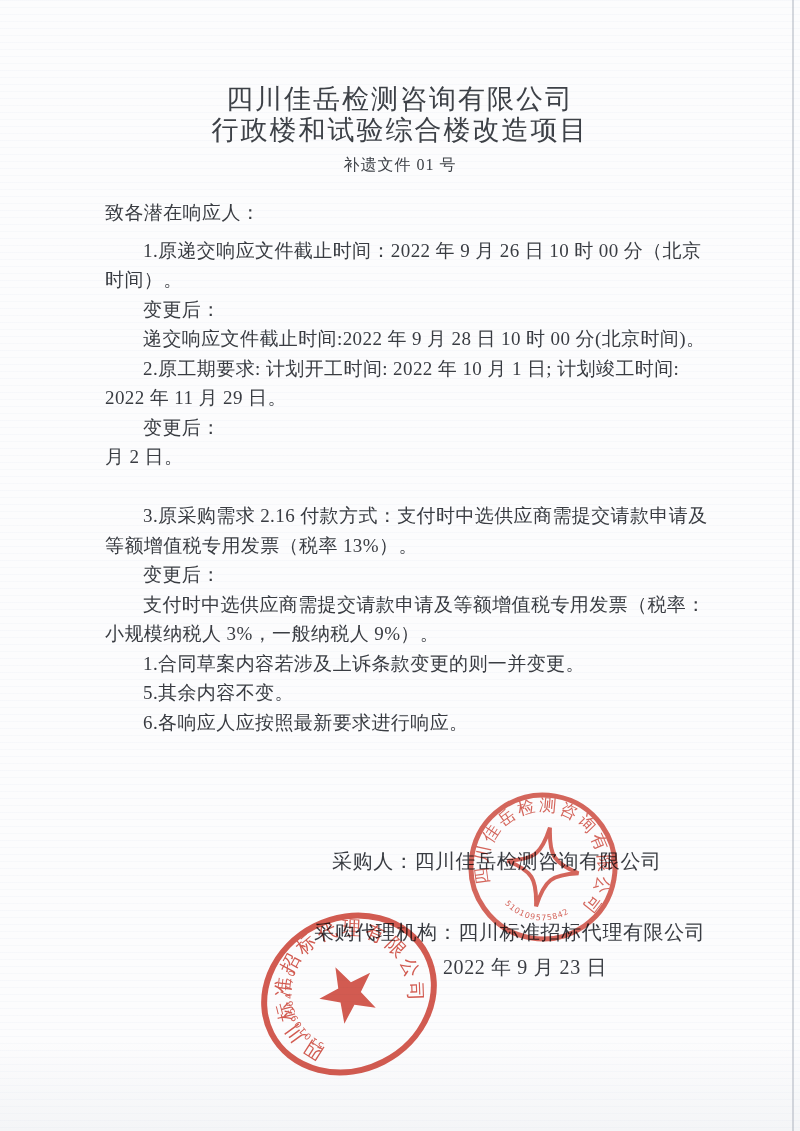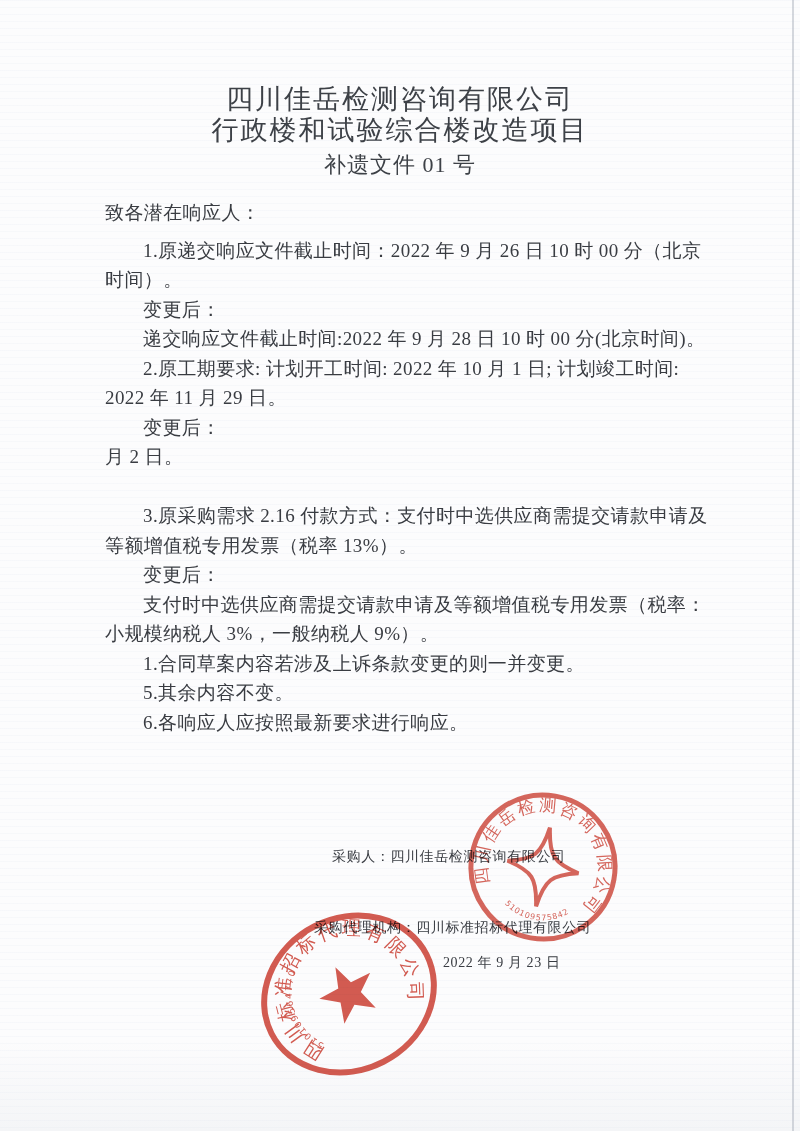--- a/index.html
+++ b/index.html
@@ -19,32 +19,32 @@
   .scan-edge{
     position:absolute;top:0;left:792px;width:2px;height:1131px;
     background:rgba(178,184,194,0.55);
   }
   
   .title-block{
     position:absolute;top:84px;left:0;width:100%;
     text-align:center;color:#3d4147;
   }
   .title-line{font-size:27px;line-height:31px;letter-spacing:2px;}
-  .title-sub{font-size:22px;line-height:26px;letter-spacing:1px;margin-top:6px;}
+  .title-sub{font-size:16px;line-height:26px;letter-spacing:1px;margin-top:6px;}
   
   .doc-body{
     position:absolute;top:198px;left:105px;width:600px;
     font-size:19px;line-height:29.5px;letter-spacing:0.4px;color:#393c42;
   }
   .salutation{margin-bottom:8px;}
   .line{white-space:nowrap;}
   .indent{padding-left:38px;}
   .gap-before{margin-top:29.5px;text-align:center;}
   
-  .sig{position:absolute;font-size:14px;letter-spacing:0.6px;color:#393c42;white-space:nowrap;}
+  .sig{position:absolute;font-size:20px;letter-spacing:0.6px;color:#393c42;white-space:nowrap;}
   .sig-purchaser{top:848px;left:332px;}
   .sig-agency{top:919px;left:314px;}
   .sig-date{top:954px;left:443px;}
   
   .stamp{position:absolute;mix-blend-mode:multiply;pointer-events:none;}
   .stamp1{top:782px;left:458px;width:170px;height:170px;opacity:0.82;}
   .stamp2{top:898px;left:243px;width:212px;height:192px;opacity:0.88;filter:blur(0.3px);}
 </style>
 </head>
 <body>

